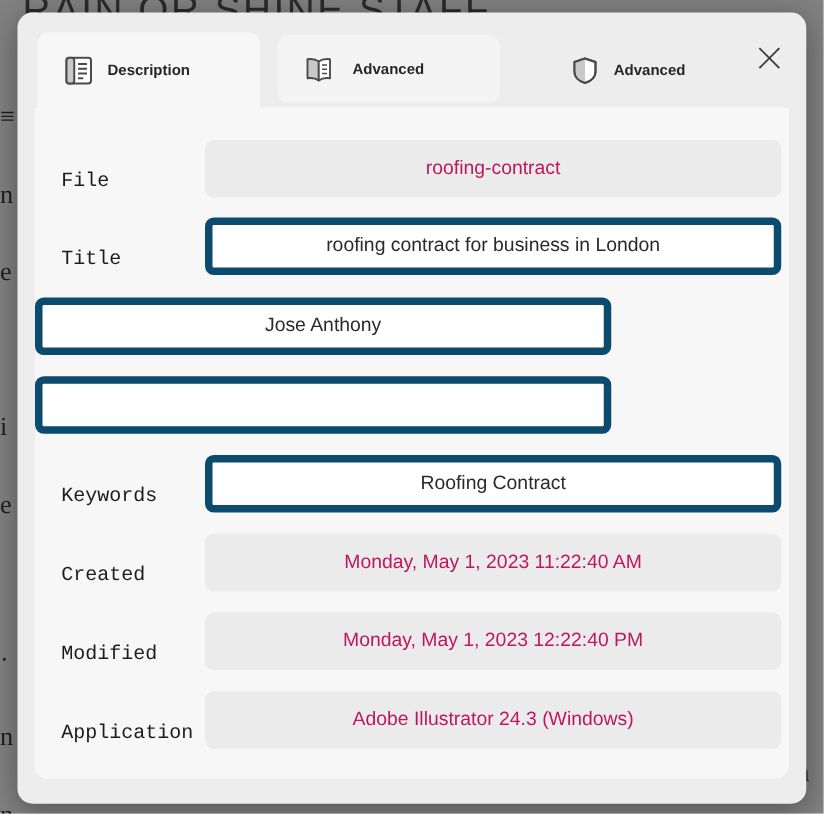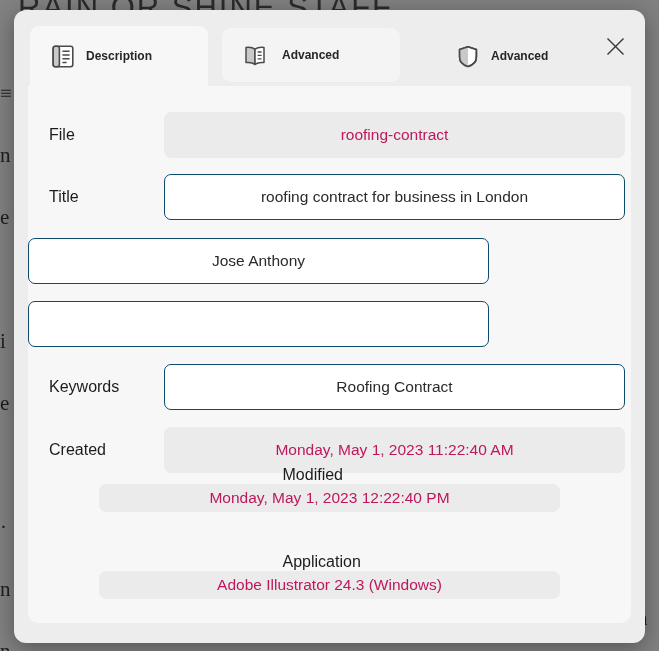--- a/index.html
+++ b/index.html
@@ -157,59 +157,60 @@
     display: flex;
     align-items: center;
   }
 
   .field-label {
     width: 136px;
     padding-left: 21px;
     font-size: 16px;
     color: #1c1c1c;
     white-space: nowrap;
-    font-family: Liberation Sans, sans-serif;
+    font-family: Liberation Mono, monospace;
+    margin-top: 19px;
   }
 
   .field-box {
     width: 461px;
     height: 46px;
     border-radius: 7px;
     display: flex;
     align-items: center;
     justify-content: center;
     font-size: 15.5px;
     font-family: "Liberation Sans", sans-serif;
     text-align: center;
     overflow: hidden;
     white-space: nowrap;
   }
 
   .field-box.editable {
     background: #ffffff;
-    border: 1px solid #0c4a6e;
+    border: 6px solid #0c4a6e;
     color: #2a2a2a;
     cursor: text;
   }
 
   .field-box.readonly {
     background: #ebebeb;
     border: 1px solid #ebebeb;
     color: #be185d;
     cursor: default;
   }
 
   .row0 { top: 26px;  }
   .row1 { top: 88px; align-items: center;  }
   .row2 { top: 152px; }
   .row3 { top: 215px; }
   .row4 { top: 278px; }
   .row5 { top: 341px; }
-  .row6 { top: 380px; flex-direction: column; }
-  .row7 { top: 467px; flex-direction: column; }
+  .row6 { top: 404px; }
+  .row7 { top: 467px; }
 </style>
 </head>
 <body>
 
 <div id="page-root">
 
   <div id="bg-doc">
     <div class="bg-headline">RAIN OR SHINE STAFF</div>
     <div class="bg-col">
       ≡<br>n<br>e<br>&nbsp;<br>i<br>e<br>&nbsp;<br>·<br>n<br>n

